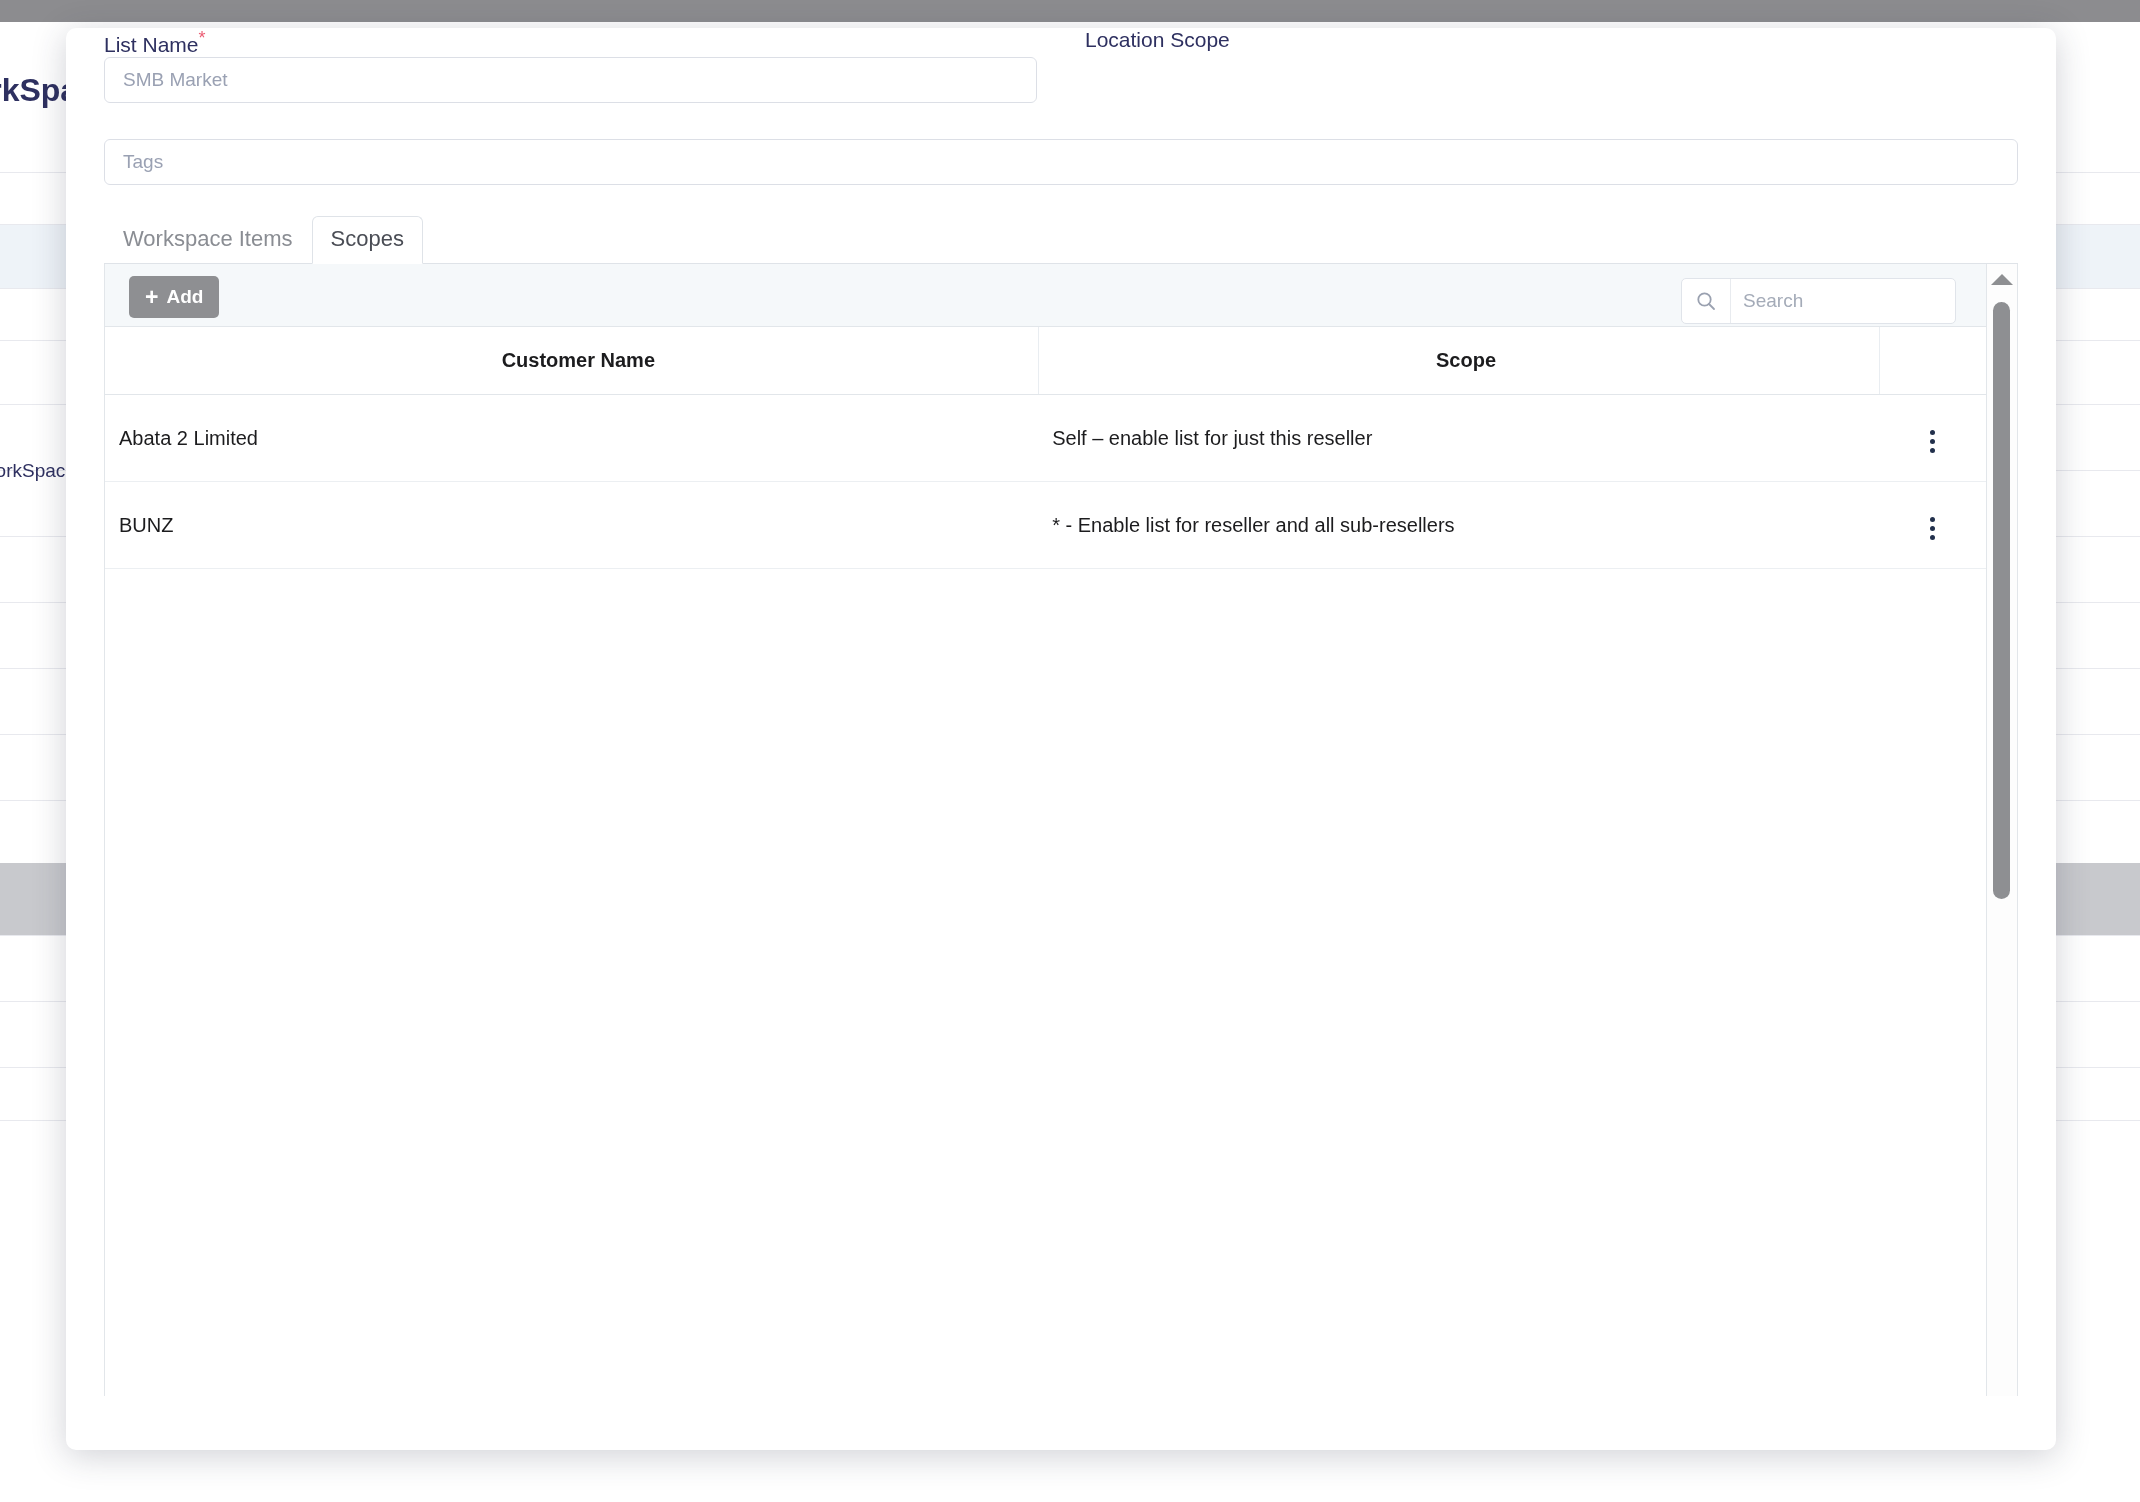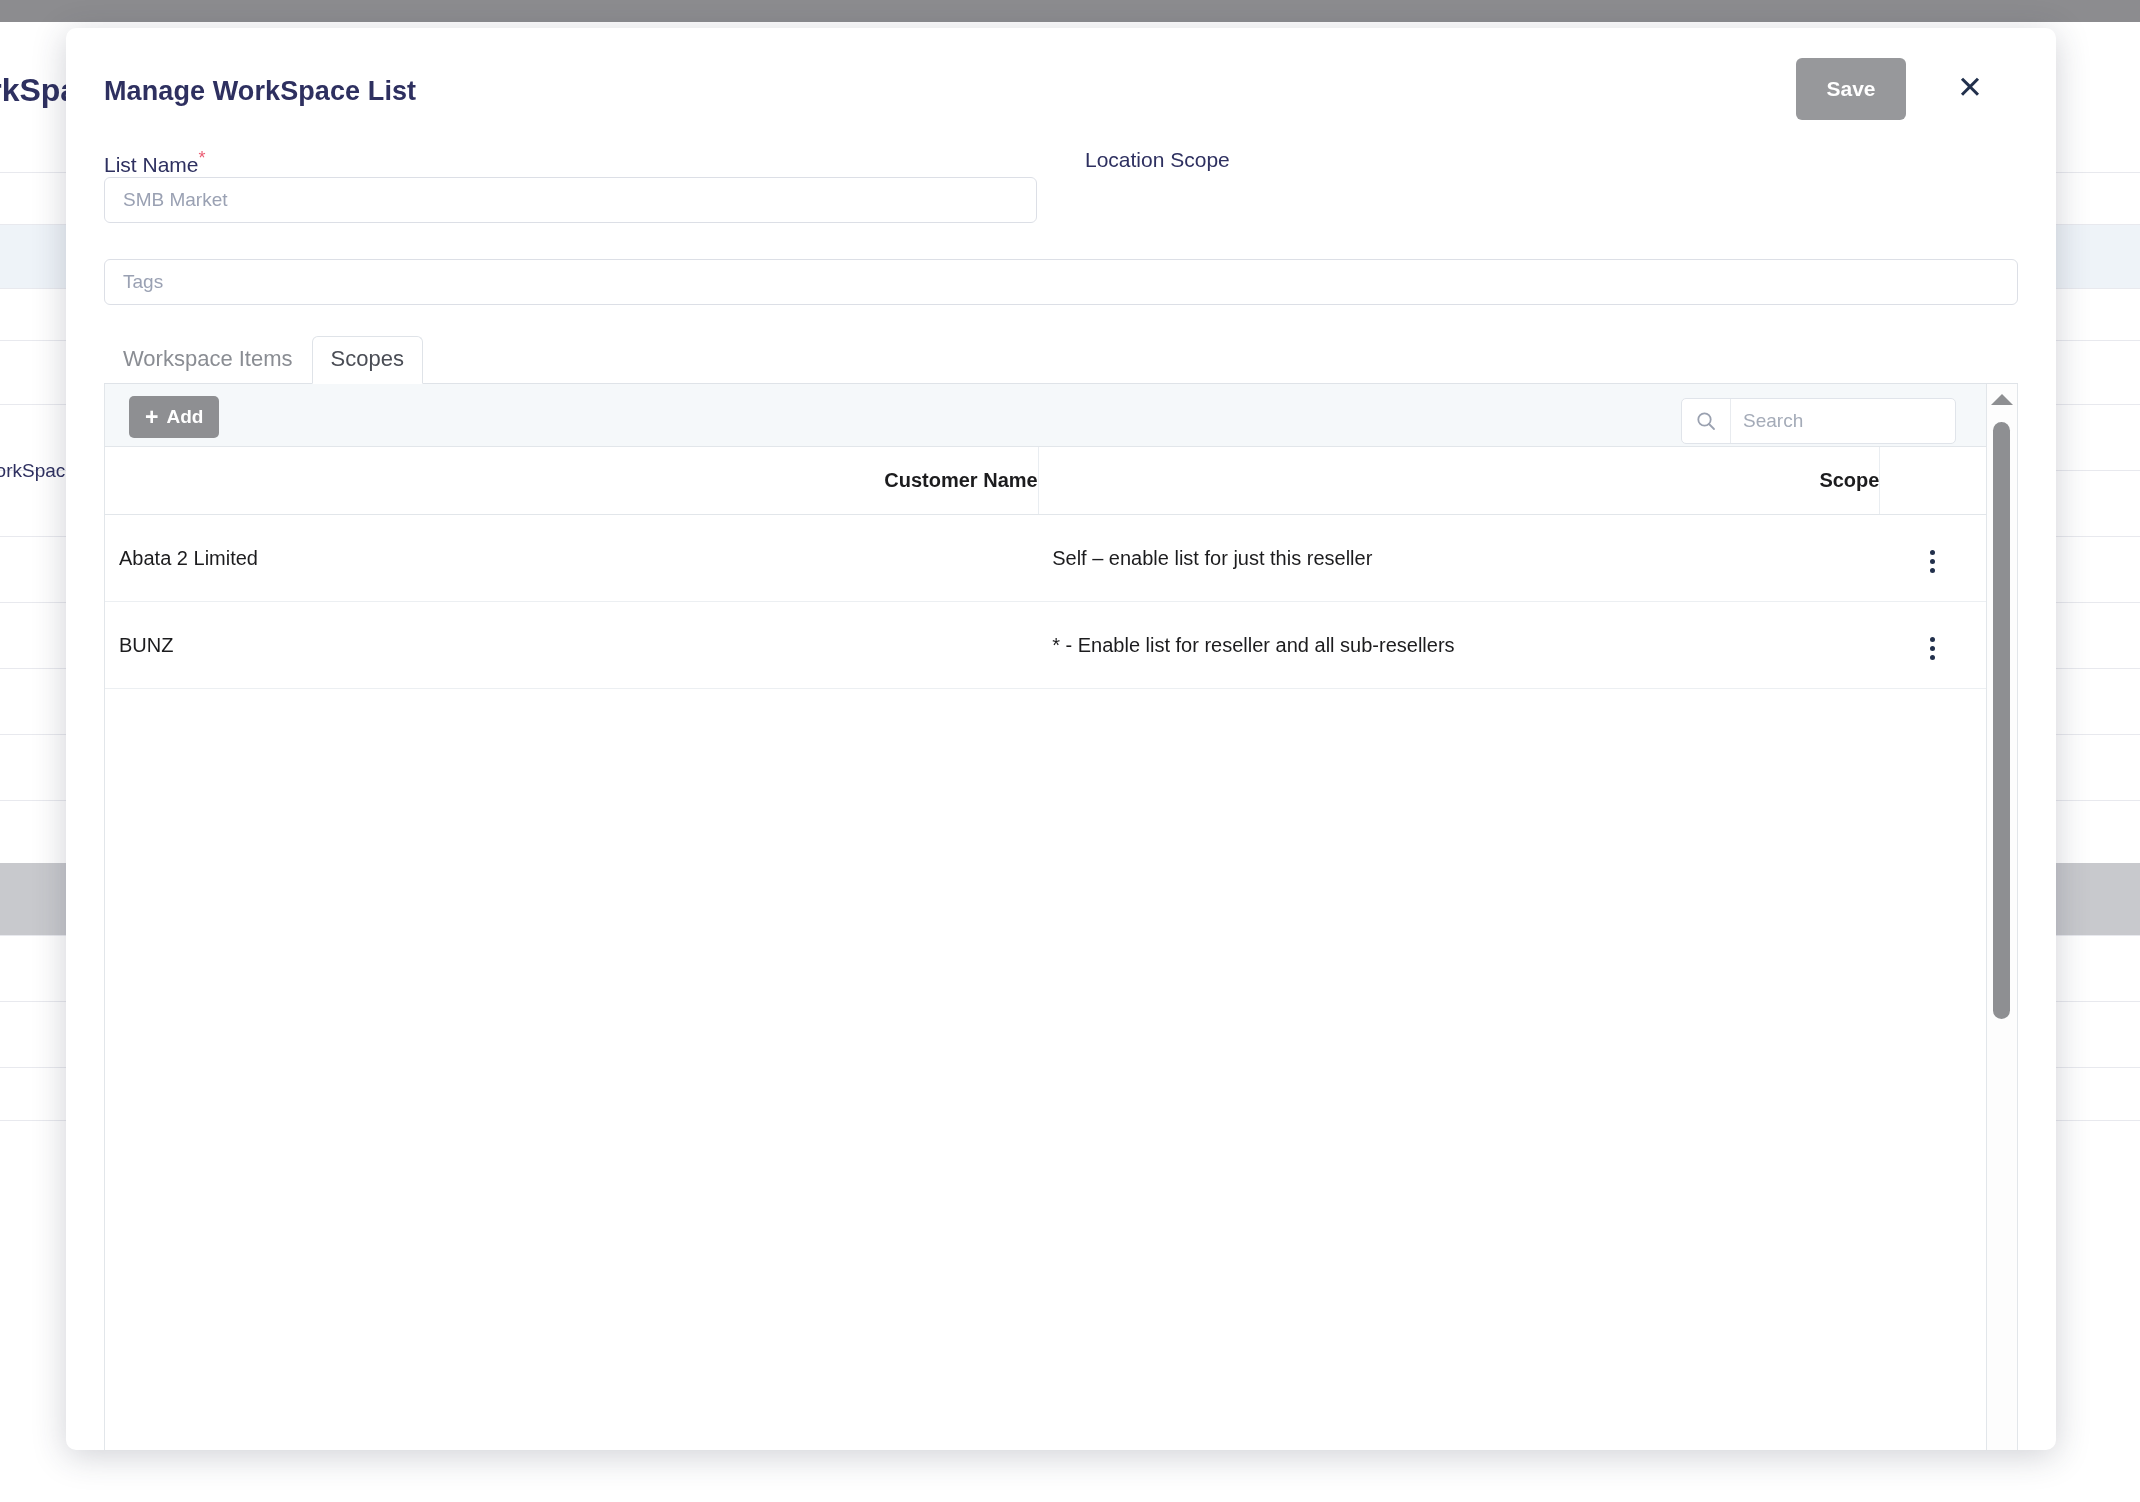--- a/index.html
+++ b/index.html
@@ -277,21 +277,21 @@
     background: transparent;
   }
   .search-input::placeholder { color: #a4abb8; opacity: 1; }
 
   table.scopes {
     width: 100%;
     border-collapse: collapse;
     table-layout: fixed;
   }
   table.scopes th {
-    text-align: right;
+    text-align: center;
     font-size: 20px;
     font-weight: 700;
     color: #1c1c1e;
     padding: 22px 0 22px 14px;
     border-bottom: 1px solid #e2e6ea;
     background: #ffffff;
   }
   table.scopes th.col-name { width: 50%; border-right: 1px solid #e9edf1; }
   table.scopes th.col-scope { width: 45%; border-right: 1px solid #e9edf1; }
   table.scopes th.col-actions { width: 5%; }
@@ -378,25 +378,20 @@
   <div class="bg-rowline" style="top:800px"></div>
   <div class="bg-row-gray" style="top:863px;height:72px"></div>
   <div class="bg-rowline" style="top:935px"></div>
   <div class="bg-rowline" style="top:1001px"></div>
   <div class="bg-rowline" style="top:1067px"></div>
   <div class="bg-rowline" style="top:1120px"></div>
 </div>
 
 <div class="modal">
 
-  <div class="modal-header">
-    <div class="modal-title">Manage WorkSpace List</div>
-    <button class="save-button">Save</button>
-    <button class="close-button">✕</button>
-  </div>
 
   <div class="form-area">
     <div class="field-row">
       <div class="field">
         <label class="field-label">
           <span>List Name</span><span class="req-star">*</span>
         </label>
         <input class="text-input" type="text" placeholder="SMB Market" style="">
       </div>
 

